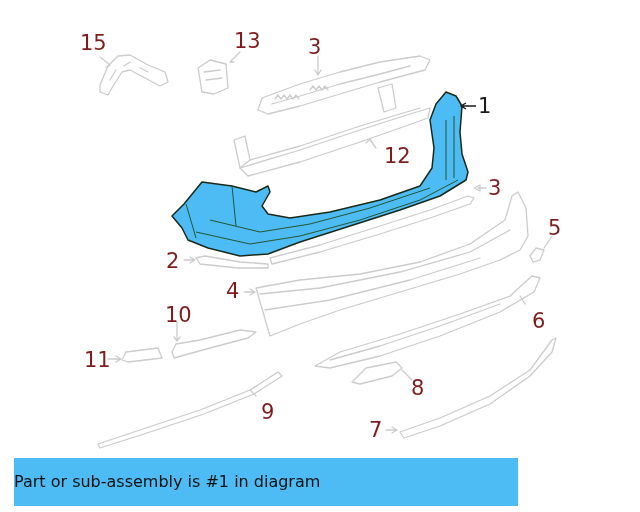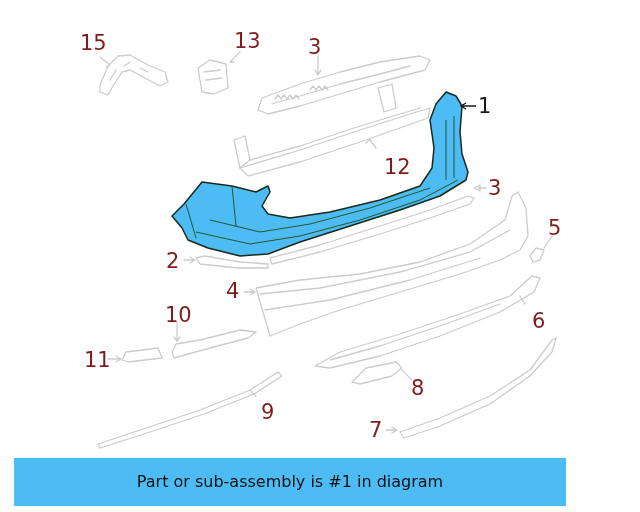--- a/index.html
+++ b/index.html
@@ -1,20 +1,20 @@
 <!DOCTYPE html>
 <html><head>
   <meta charset="utf-8">
   <style>
     html, body { margin: 0; padding: 0; background: #ffffff; }
     body { width: 640px; height: 512px; position: relative; overflow: hidden; font-family: "DejaVu Sans", sans-serif; }
     .diagram { position: absolute; left: 0; top: 0; width: 640px; height: 455px; }
     .callout { position: absolute; font-family: "DejaVu Sans", sans-serif; font-size: 21px; color: #7f1d1d; line-height: 1; }
     .callout.active { color: #1a1a1a; }
-    .banner { position: absolute; left: 14px; top: 458px; width: 552px; height: 48px; background: #4dbcf5; display: flex; flex-direction: row; align-items: center; justify-content: center; }
+    .banner { position: absolute; left: 14px; top: 458px; width: 504px; height: 48px; background: #4dbcf5; display: flex; flex-direction: column; justify-content: center; }
     .banner span { font-family: "DejaVu Sans", sans-serif; font-size: 16px; color: #111; line-height: 20px; }
   </style>
 </head>
 <body>
 
 <div class="diagram">
   <svg width="640" height="455" viewBox="0 0 640 455">
     <g fill="none" stroke="#cccccc" stroke-width="1.3" stroke-linejoin="round" stroke-linecap="round">
 
       <g>
@@ -115,21 +115,21 @@
   <span class="callout" style="left:166px;top:251px;">2</span>
   <span class="callout" style="left:488px;top:178px;">3</span>
   <span class="callout" style="left:226px;top:281px;">4</span>
   <span class="callout" style="left:548px;top:218px;">5</span>
   <span class="callout" style="left:532px;top:311px;">6</span>
   <span class="callout" style="left:369px;top:420px;">7</span>
   <span class="callout" style="left:411px;top:378px;">8</span>
   <span class="callout" style="left:261px;top:402px;">9</span>
   <span class="callout" style="left:165px;top:305px;">10</span>
   <span class="callout" style="left:84px;top:350px;">11</span>
-  <span class="callout" style="left:384px;top:157px;">12</span>
+  <span class="callout" style="left:384px;top:146px;">12</span>
   <span class="callout" style="left:308px;top:37px;">3</span>
   <span class="callout" style="left:234px;top:31px;">13</span>
   <span class="callout" style="left:80px;top:33px;">15</span>
 </div>
 
 <div class="banner">
   <span>Part or sub-assembly is #1 in diagram</span>
 </div>
 
 </body></html>

